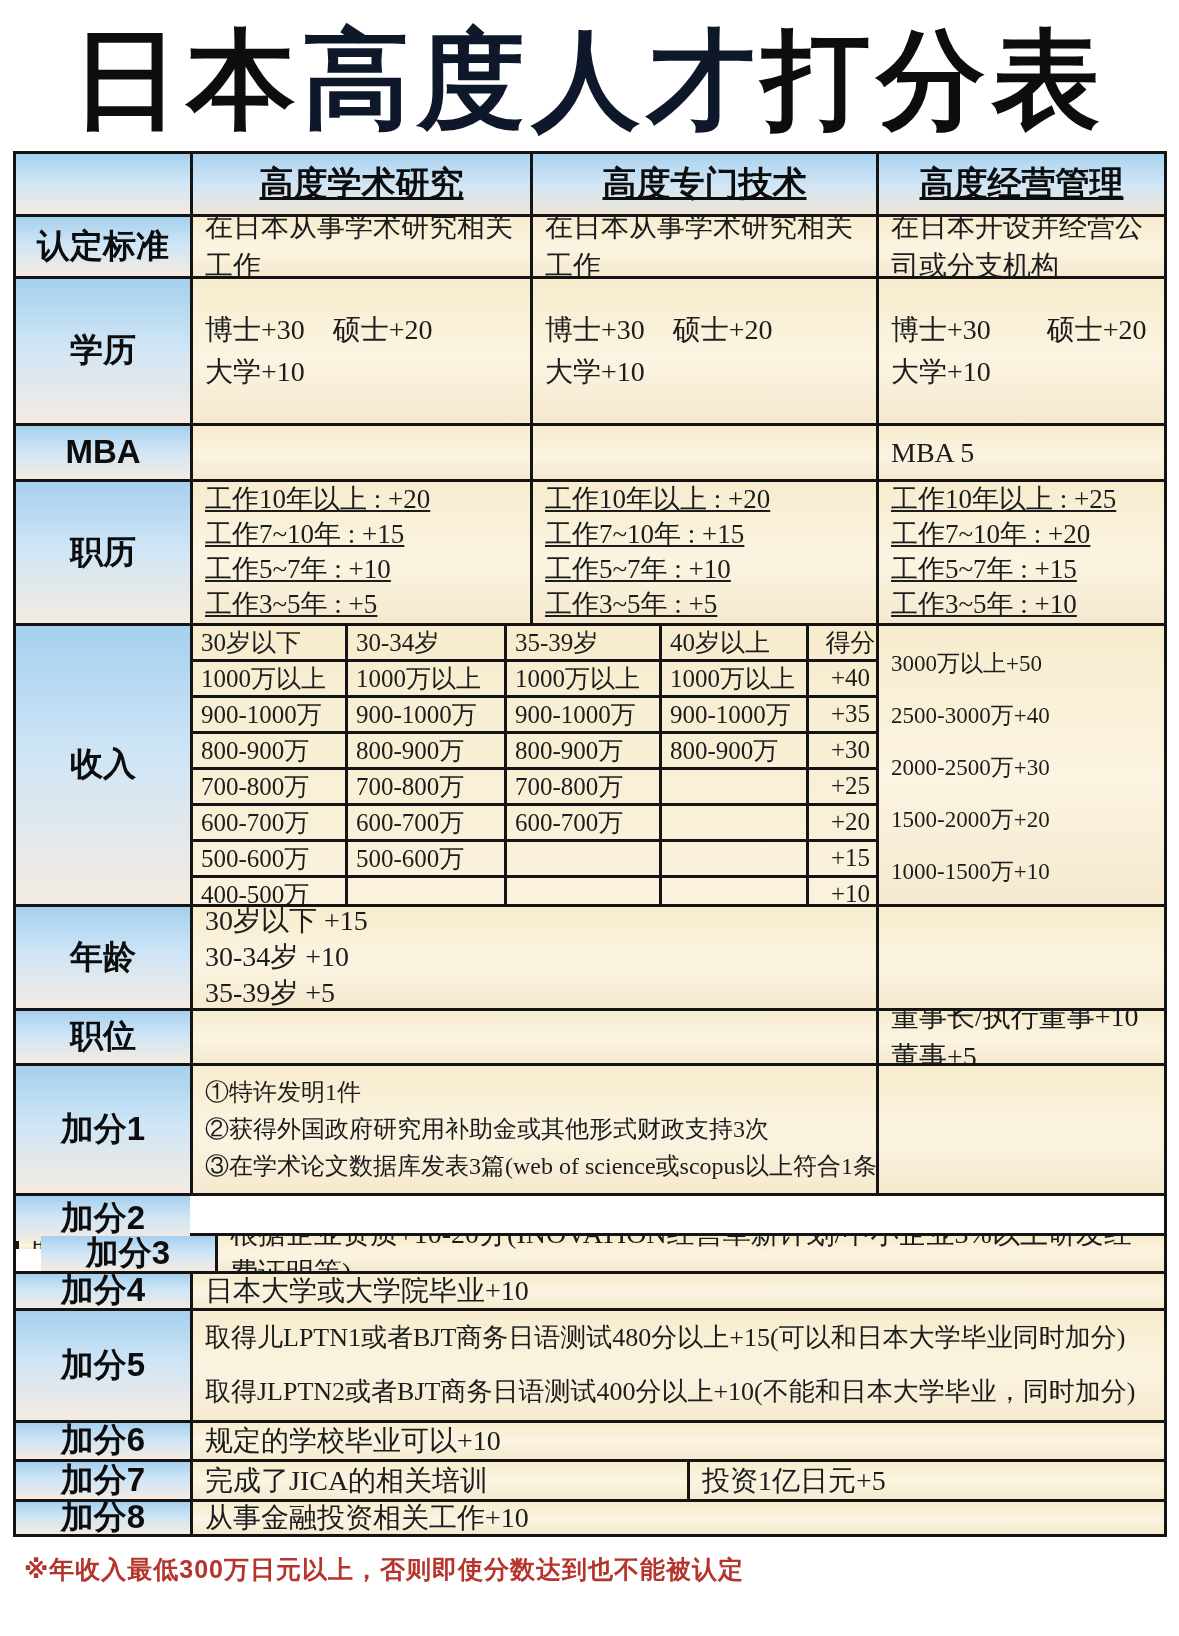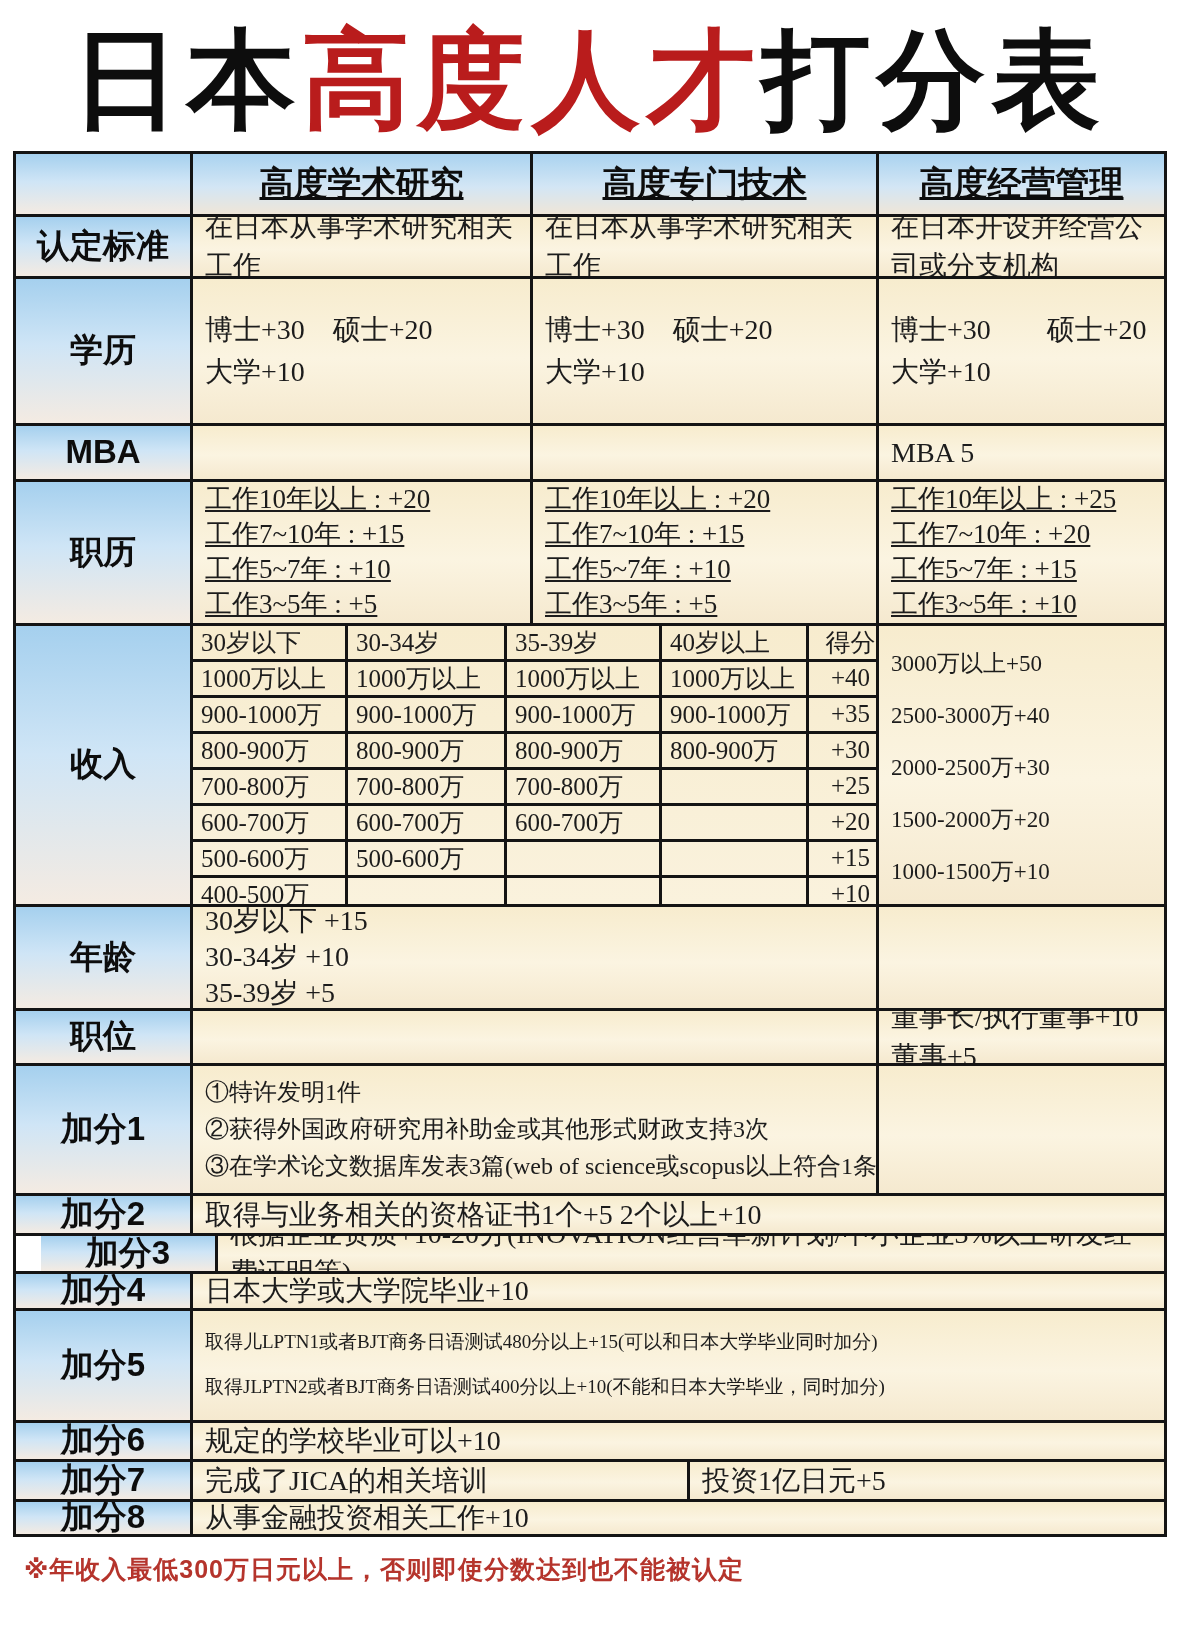--- a/index.html
+++ b/index.html
@@ -5,21 +5,21 @@
   html,body{margin:0;padding:0;}
   body{
     width:1179px;height:1636px;background:#ffffff;position:relative;
     font-family:"Liberation Sans","DejaVu Sans",sans-serif;
     -webkit-font-smoothing:antialiased;
   }
   .title{
     text-align:center;padding-top:20px;font-size:108px;font-weight:900;
     letter-spacing:7px;line-height:1.12;color:#0d0d0d;white-space:nowrap;
   }
-  .title .blue{color:#b91c1c;}
+  .title .blue{color:#0f172a;}
   .tbl{
     margin:10px 0 0 13px;width:1154px;border:3px solid #141414;
     box-sizing:border-box;background:#fff;
   }
   .row{display:flex;align-items:stretch;border-top:3px solid #141414;}
   .row:first-child{border-top:none;}
   .cell{box-sizing:border-box;border-left:3px solid #141414;overflow:hidden;}
   .cell:first-child{border-left:none;}
   .lbl{
     background:linear-gradient(180deg,#a5d0ee 0%,#cfe5f6 46%,#f4ebe2 100%);
@@ -48,21 +48,21 @@
   
   .h-head{height:60px;}
   .h-crit{height:59px;}
   .h-edu{height:144px;}
   .h-mba{height:53px;}
   .h-car{height:141px;}
   .h-inc{height:278px;}
   .h-age{height:101px;}
   .h-pos{height:52px;}
   .h-b1{height:127px;}
-  .h-b2{height:37px;}
+  .h-b2{height:37px;flex-direction:column;}
   .h-b3{height:35px;padding-left:25px;}
   .h-b4{height:34px;}
   .h-b5{height:109px;}
   .h-b6{height:36px;}
   .h-b7{height:37px;}
   .h-b8{height:32px;}
   
   .income-grid{
     display:grid;width:686px;flex:none;
     grid-template-columns:152px 159px 155px 147px 1fr;
@@ -75,21 +75,21 @@
     display:flex;align-items:center;padding-left:8px;white-space:nowrap;
   }
   .ic:nth-child(5n+1){border-left:none;}
   .ic:nth-child(-n+5){border-top:none;}
   .ic.score{justify-content:center;padding-left:16px;}
   .inc-c{justify-content:flex-start;padding-top:12px;}
   .inc-c div{line-height:52px;font-size:23px;white-space:nowrap;}
   .career div{line-height:35px;font-size:27px;white-space:nowrap;text-decoration:underline;}
   .age-lines div{line-height:36px;font-size:28px;}
   .b1 div{font-size:24px;line-height:37px;white-space:nowrap;}
-  .b5 div{margin:9px 0;font-size:19px;white-space:nowrap;}
+  .b5 div{margin:9px 0;font-size:26px;white-space:nowrap;}
   .edu div{line-height:42px;}
   .note{
     margin-top:16px;font-size:25px;font-weight:900;
     color:#b5342c;letter-spacing:1px;white-space:nowrap;padding-left:24px;
   }
 </style>
 </head>
 <body>
 
 <div class="title"><span>日本</span><span class="blue">高度人才</span><span>打分表</span></div>

